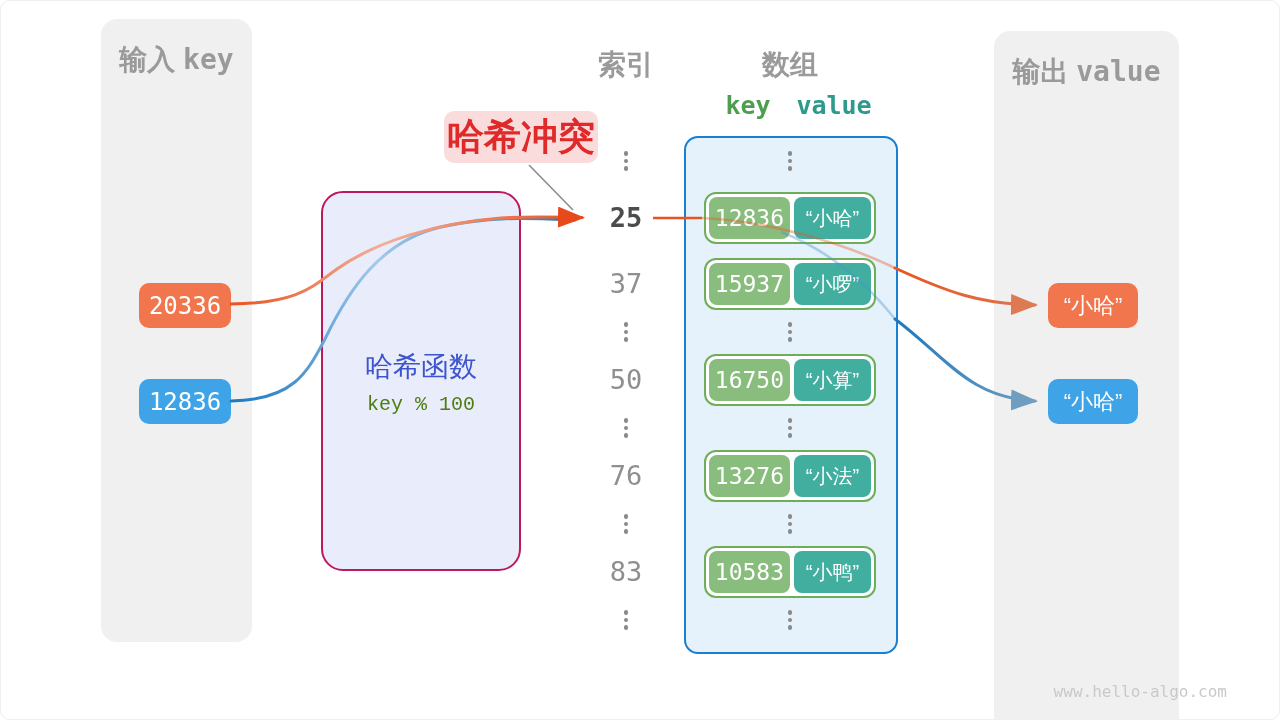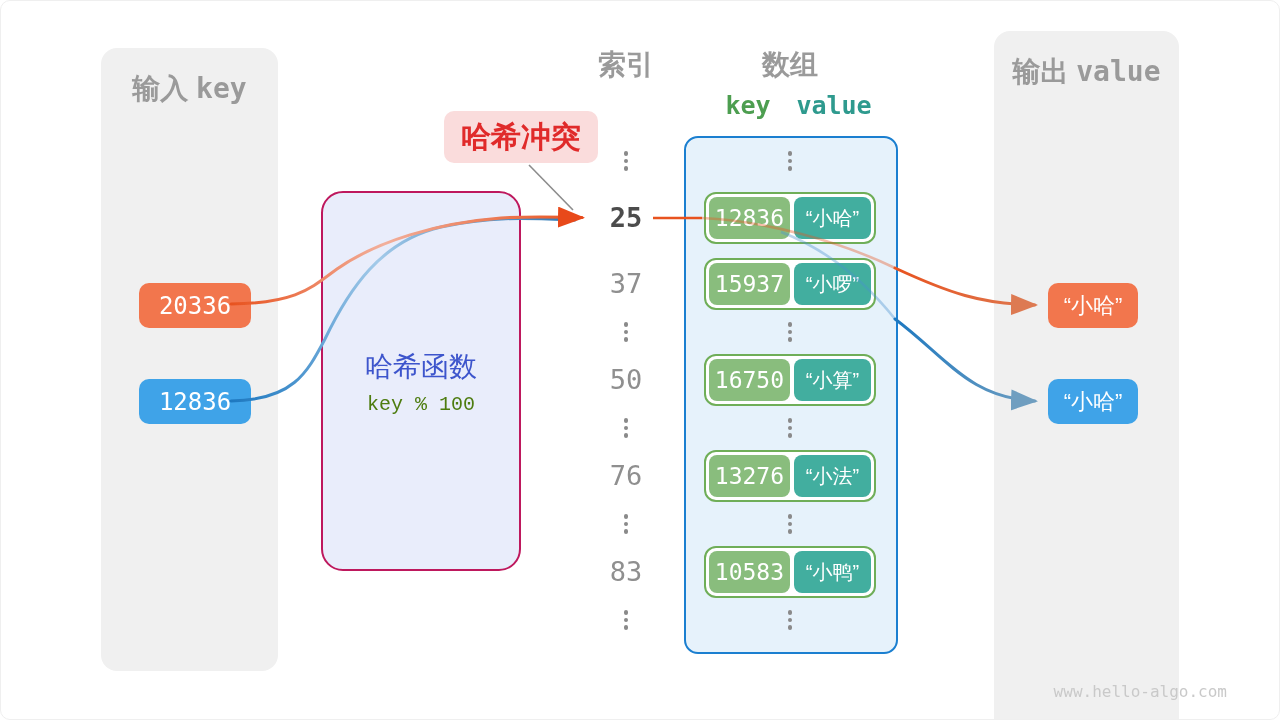--- a/index.html
+++ b/index.html
@@ -4,35 +4,35 @@
 <style>
   html,body{margin:0;padding:0;background:#fff;}
   .canvas{position:relative;width:1280px;height:720px;background:#fff;overflow:hidden;
           border:1px solid #efefef;border-radius:10px;box-sizing:border-box;
           font-family:"Liberation Sans",sans-serif;}
   .panel{position:absolute;background:#f0f0f0;border-radius:16px;}
   .panel-title{position:absolute;width:100%;top:22px;text-align:center;
                font-size:28px;font-weight:700;color:#9a9a9a;}
   .panel-title .en{font-family:"DejaVu Sans Mono",monospace;}
   .col-title{position:absolute;text-align:center;font-size:28px;font-weight:700;color:#9a9a9a;}
-  .keybox{position:absolute;width:112px;height:45px;border-radius:10px;color:#fff;
+  .keybox{position:absolute;width:92px;height:45px;border-radius:10px;color:#fff;
           display:flex;align-items:center;justify-content:center;
           font-family:"DejaVu Sans Mono",monospace;font-size:24px;}
   .orange{background:#f2764d;}
   .blue{background:#3fa3e8;}
   .outbox{position:absolute;width:90px;height:45px;border-radius:10px;color:#fff;
           display:flex;align-items:center;justify-content:center;font-size:22px;}
   .hashbox{position:absolute;left:320px;top:190px;width:200px;height:380px;background:#e9edfb;
            border:2px solid #be185d;border-radius:22px;box-sizing:border-box;}
   .hash-name{position:absolute;width:100%;top:155px;text-align:center;font-size:28px;color:#3d55cc;}
   .hash-expr{position:absolute;width:100%;top:200px;text-align:center;
              font-family:Liberation Mono, monospace;font-size:20px;color:#4d7c0f;}
   .callout{position:absolute;left:443px;top:110px;width:154px;height:52px;background:#fadcdc;
            border-radius:10px;display:flex;align-items:center;justify-content:center;
-           font-size:30px;font-weight:700;color:#e02a2a;}
+           font-size:37px;font-weight:700;color:#e02a2a;}
   .idx{position:absolute;left:590px;width:70px;text-align:center;
        font-family:"DejaVu Sans Mono",monospace;font-size:27px;color:#8f8f8f;line-height:34px;}
   .idx.hot{color:#4c4c4c;font-weight:700;}
   .dots{position:absolute;width:12px;display:flex;flex-direction:column;align-items:center;gap:3px;}
   .dots i{width:4.5px;height:4.5px;border-radius:50%;background:#8a8a8a;}
   .arraybox{position:absolute;left:683px;top:135px;width:214px;height:518px;background:#e6f2fb;
             border:2.5px solid #1b7fd0;border-radius:14px;box-sizing:border-box;}
   .kv-head{position:absolute;left:703px;top:90px;width:172px;display:flex;
            font-family:"DejaVu Sans Mono",monospace;font-size:25px;font-weight:700;}
   .kv-head .kh{flex:1.05;text-align:center;color:#4d9e50;}
@@ -47,21 +47,21 @@
            align-items:center;justify-content:center;font-size:20px;}
   .watermark{position:absolute;right:52px;bottom:18px;font-family:"DejaVu Sans Mono",monospace;
              font-size:16px;color:#c9c9c9;}
   .overlay{position:absolute;left:0;top:0;z-index:30;pointer-events:none;}
 </style>
 </head>
 <body>
 
 <div class="canvas">
 
-  <div class="panel" style="left:100px;top:47px;width:177px;height:623px;">
+  <div class="panel" style="left:100px;top:18px;width:151px;height:623px;">
     <div class="panel-title">
       <span>输入</span>
       <span class="en">key</span>
     </div>
   </div>
   <div class="keybox orange" style="left:138px;top:282px;">
     <span>20336</span>
   </div>
   <div class="keybox blue" style="left:138px;top:378px;">
     <span>12836</span>

